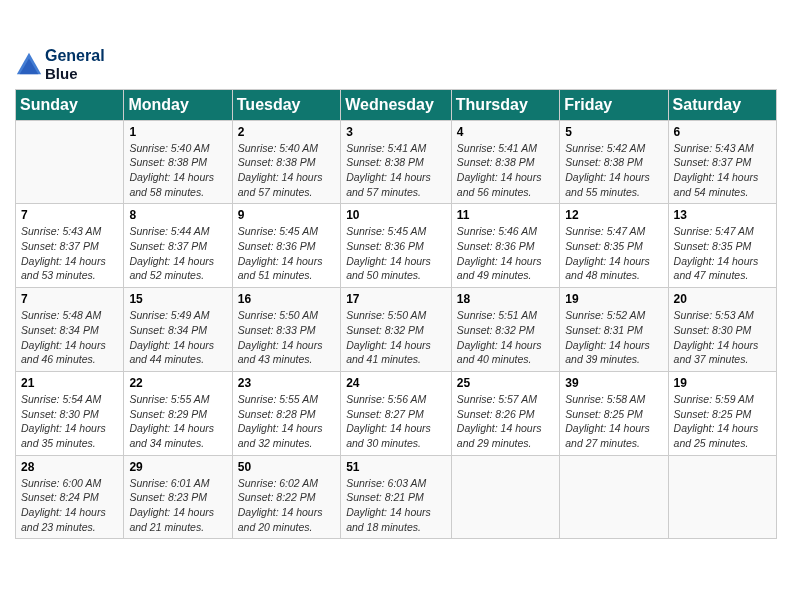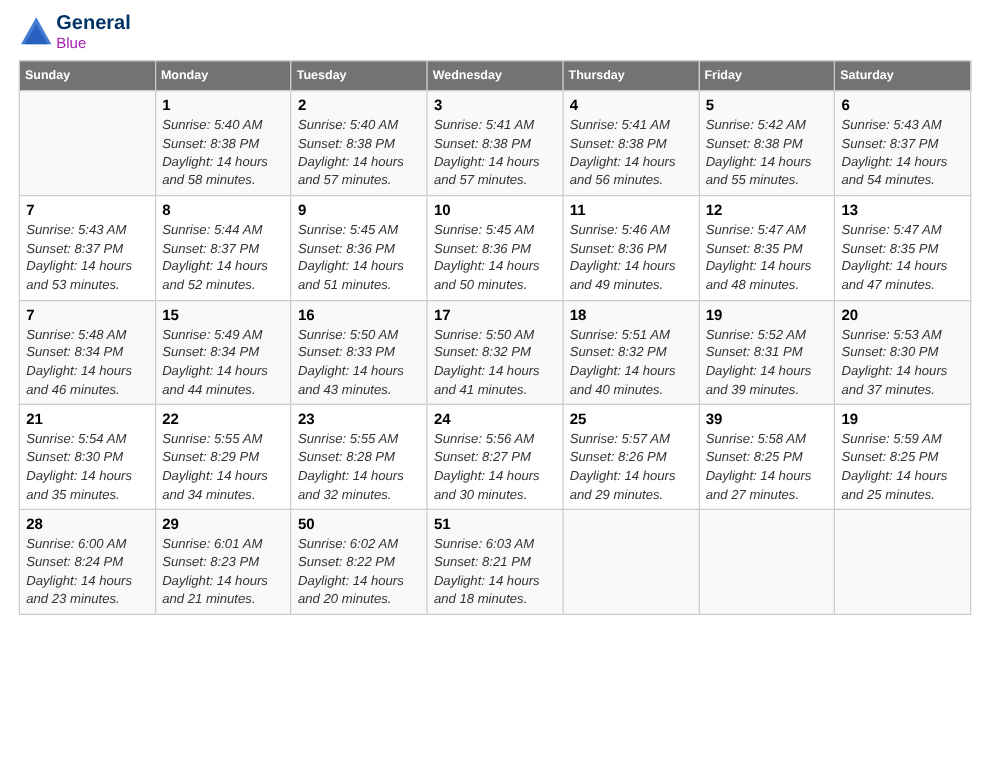--- a/index.html
+++ b/index.html
@@ -8,20 +8,21 @@
       background: #fff;
       width: 792px;
       min-height: 612px;
       padding: 10px 15px 15px;
     }
     .header-area {
       display: flex;
       justify-content: space-between;
       align-items: flex-start;
       margin-bottom: 6px;
+      margin-top: 37px;
     }
     .logo {
       display: flex;
       align-items: center;
       gap: 0;
     }
     .logo-icon {
       width: 28px;
       height: 28px;
       margin-right: 2px;
@@ -38,25 +39,25 @@
       font-size: 16px;
       font-weight: normal;
       color: #333;
     }
     table {
       width: 100%;
       border-collapse: collapse;
       font-size: 11px;
     }
     thead tr th {
-      background-color: #737373;
+      background-color: #0f766e;
       color: #fff;
       padding: 6px 4px;
       text-align: left;
-      font-size: 10px;
+      font-size: 16px;
       font-weight: bold;
       border: 1px solid #ccc;
     }
     tbody tr td {
       border: 1px solid #ccc;
       padding: 4px 5px;
       vertical-align: top;
       background: #fff;
       min-height: 80px;
     }
@@ -83,21 +84,21 @@
 <body>
 
 <div class="header-area">
   <div class="logo">
     <svg class="logo-icon" viewBox="0 0 30 30" xmlns="http://www.w3.org/2000/svg">
       <polygon points="15,2 28,25 2,25" fill="#2266cc" opacity="0.85"></polygon>
       <polygon points="15,8 25,25 5,25" fill="#1144aa" opacity="0.5"></polygon>
     </svg>
     <div>
       <div style="font-size:16px;font-weight:bold;color:#003366;line-height:1.15;">General</div>
-      <div style="font-size:12px;font-weight:normal;color:#a21caf;line-height:1.15;">Blue</div>
+      <div style="font-size:15px;font-weight:bold;color:#0f172a;line-height:1.15;">Blue</div>
     </div>
   </div>
 </div>
 
 <table>
   <thead>
     <tr id="header-row">
     <th>Sunday</th>
         <th>Monday</th>
         <th>Tuesday</th>

